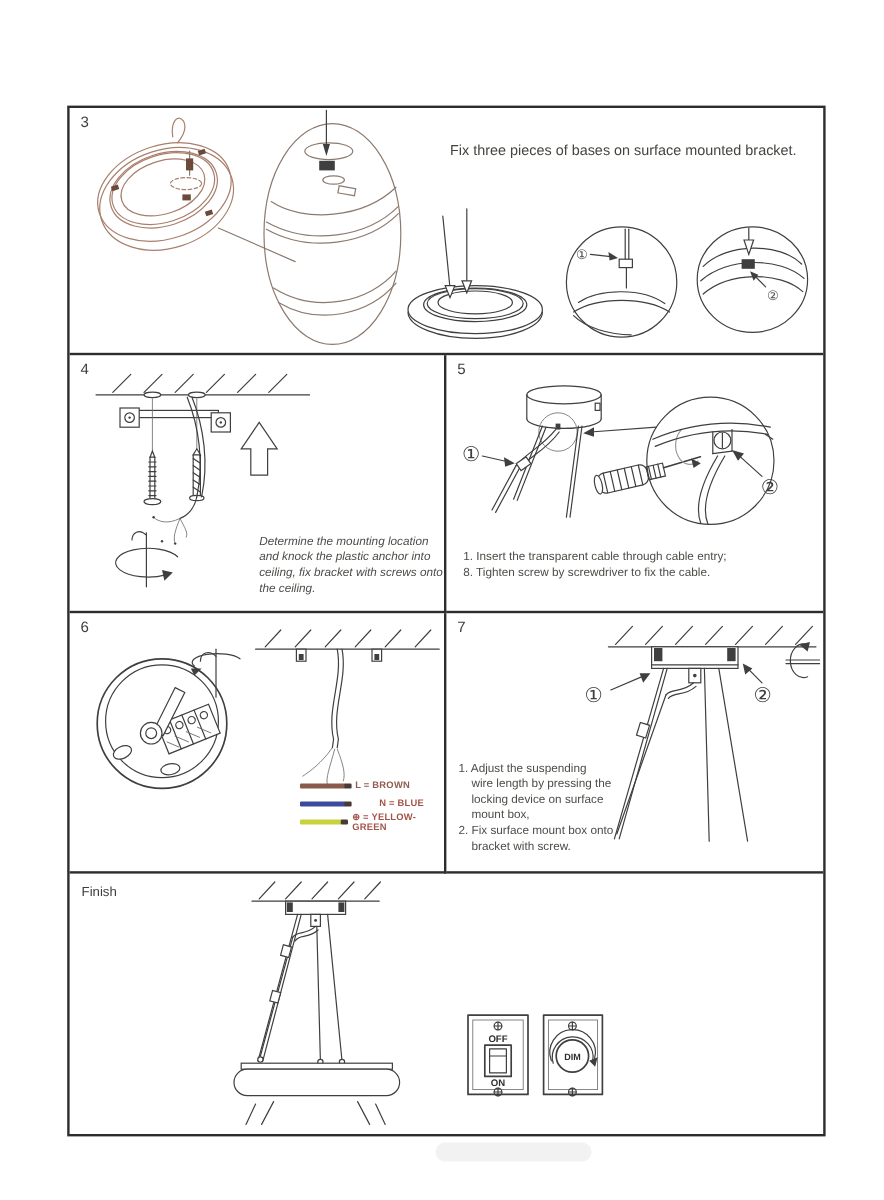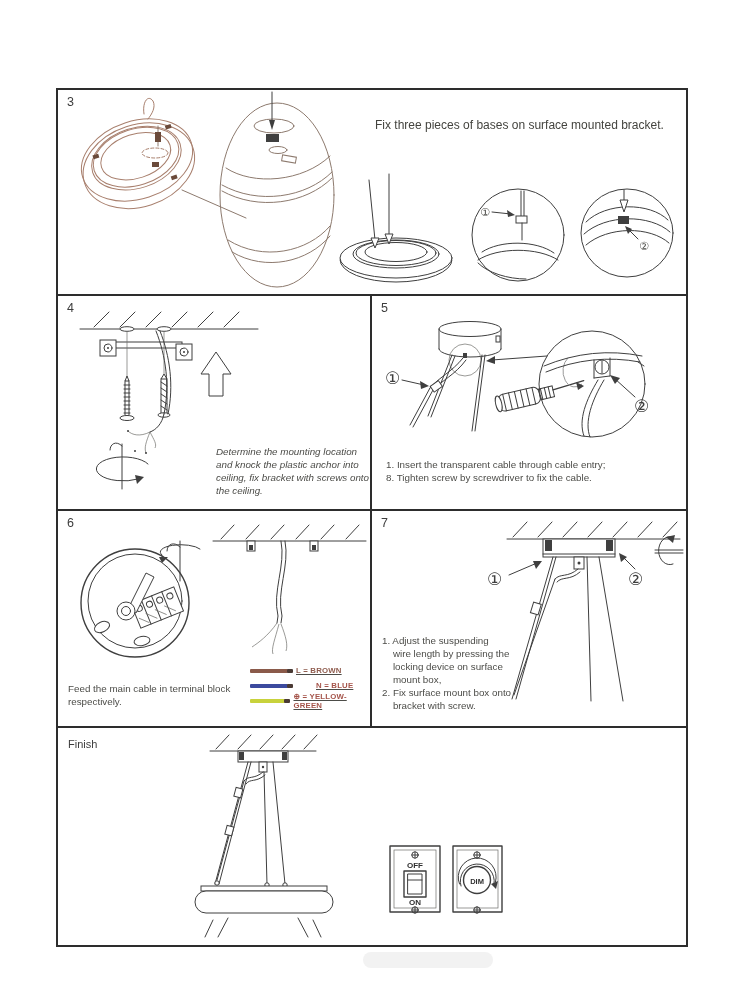--- a/index.html
+++ b/index.html
@@ -25,21 +25,21 @@
   .fw{fill:#ffffff;stroke:#3f3f3f;stroke-width:1;}
   .dk{fill:#3f3f3f;stroke:none;}
   .sep{stroke:#a87f6d;fill:none;stroke-width:1;stroke-linecap:round;}
   .sepg{stroke:#8d7a6e;fill:none;stroke-width:1;stroke-linecap:round;}
   .sepd{fill:#6b4a3a;stroke:none;}
   .gray{stroke:#9a9a9a;fill:none;stroke-width:1;}
   .callout{font-size:17px;fill:#3f3f3f;font-family:"DejaVu Sans",sans-serif;}
   .callout-sm{font-size:11px;fill:#4c4c48;font-family:"DejaVu Sans",sans-serif;}
   .plate-label{font-size:8px;font-weight:bold;fill:#2f2f2f;font-family:"Liberation Sans",sans-serif;}
   
-  .legend{position:absolute;left:192px;top:152px;z-index:3;text-decoration:underline;}
+  .legend{position:absolute;left:192px;top:136px;z-index:3;}
   .legend-row{display:flex;align-items:center;height:15px;}
   .wire-bar{width:38px;height:4px;border-radius:1px;position:relative;margin-right:8px;}
   .wire-bar::after{content:"";position:absolute;right:-5px;top:0;width:6px;height:4px;background:#4a3a34;border-radius:1px;}
   .legend-label{font-size:7.8px;font-weight:bold;letter-spacing:0.2px;}
   .smudge{position:absolute;left:363px;top:952px;width:130px;height:16px;background:#f2f2f2;border-radius:8px;z-index:1;}
 </style>
 </head>
 <body>
 
 <div class="page">
@@ -236,22 +236,20 @@
           <line class="ln" x1="266" y1="66" x2="272" y2="70"></line>
         </g>
         <text class="callout" x="262" y="116">②</text>
         <line class="ln" x1="263" y1="101" x2="242" y2="82"></line>
         <polygon class="dk" points="238,79 243,88 248,82"></polygon>
       </svg>
     </div>
 
     <div class="cell cell-s6">
       <span class="stepnum">6</span>
-      <div class="txt" style="left:10px;top:172px;">Feed the main cable in terminal block
-respectively.</div>
       <div class="legend">
         <div class="legend-row">
           <span class="wire-bar" style="background: rgb(138, 90, 74);"></span>
           <span class="legend-label" style="color: rgb(143, 92, 78);">L = BROWN</span>
         </div>
         <div class="legend-row">
           <span class="wire-bar" style="background: rgb(60, 74, 158);"></span>
           <span class="legend-label" style="color: rgb(165, 84, 74); padding-left: 20px;">N = BLUE</span>
         </div>
         <div class="legend-row">

